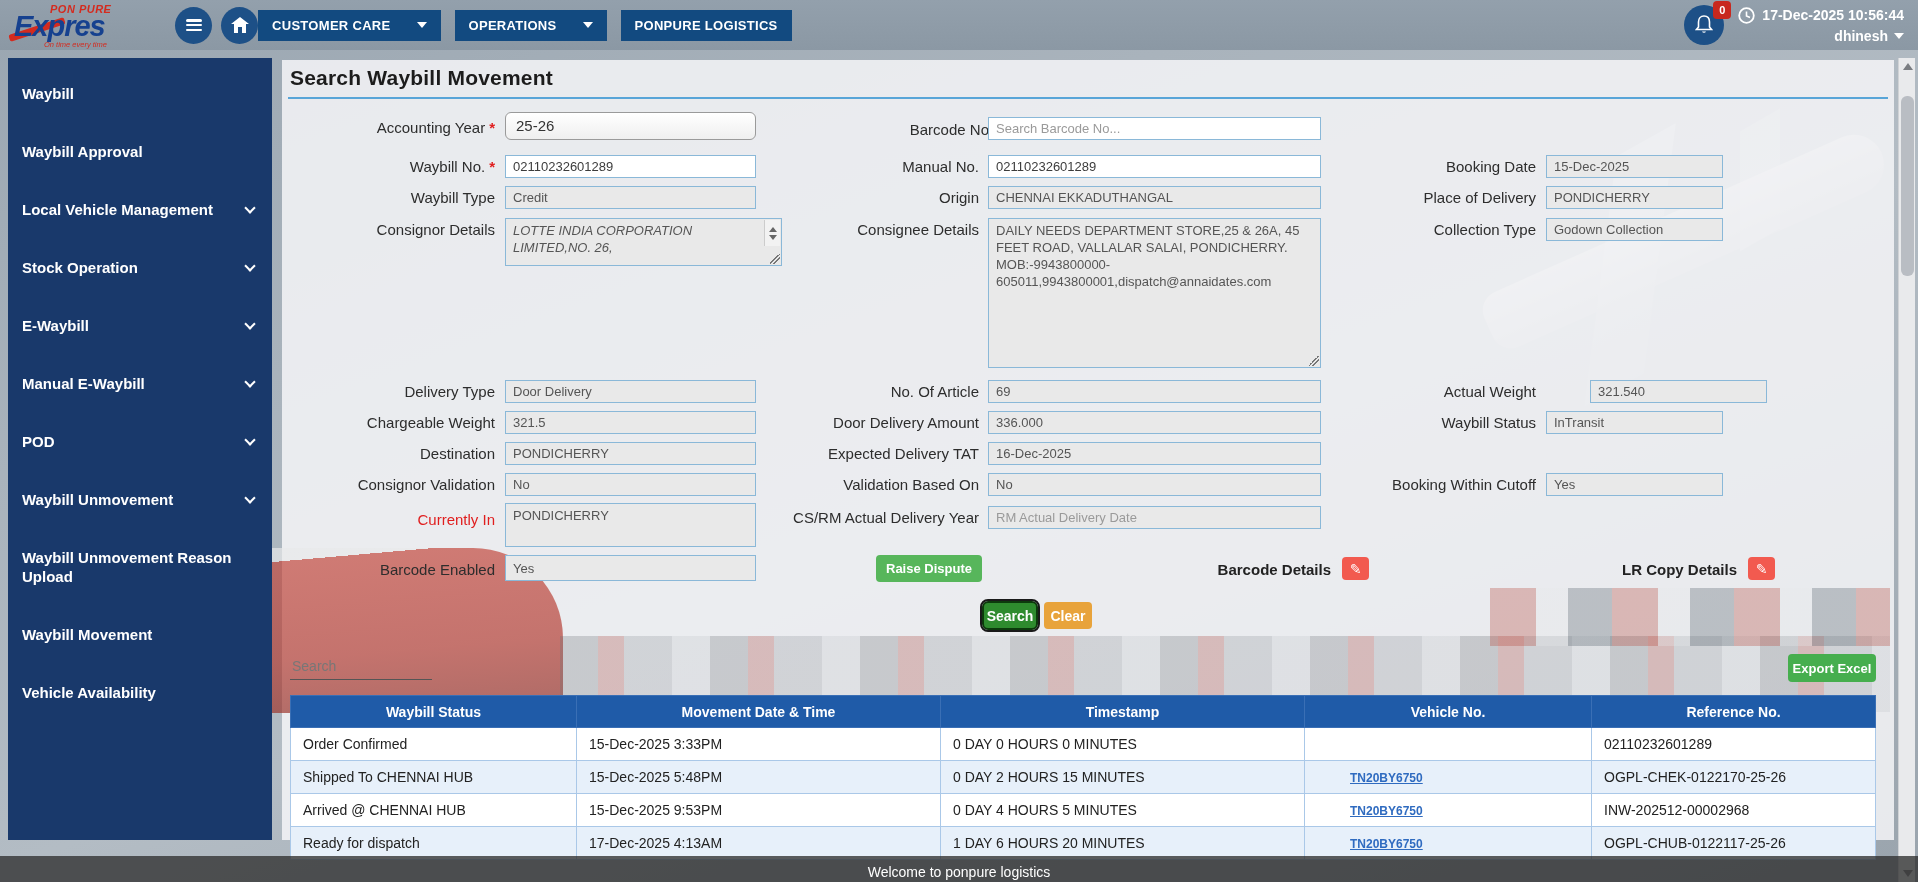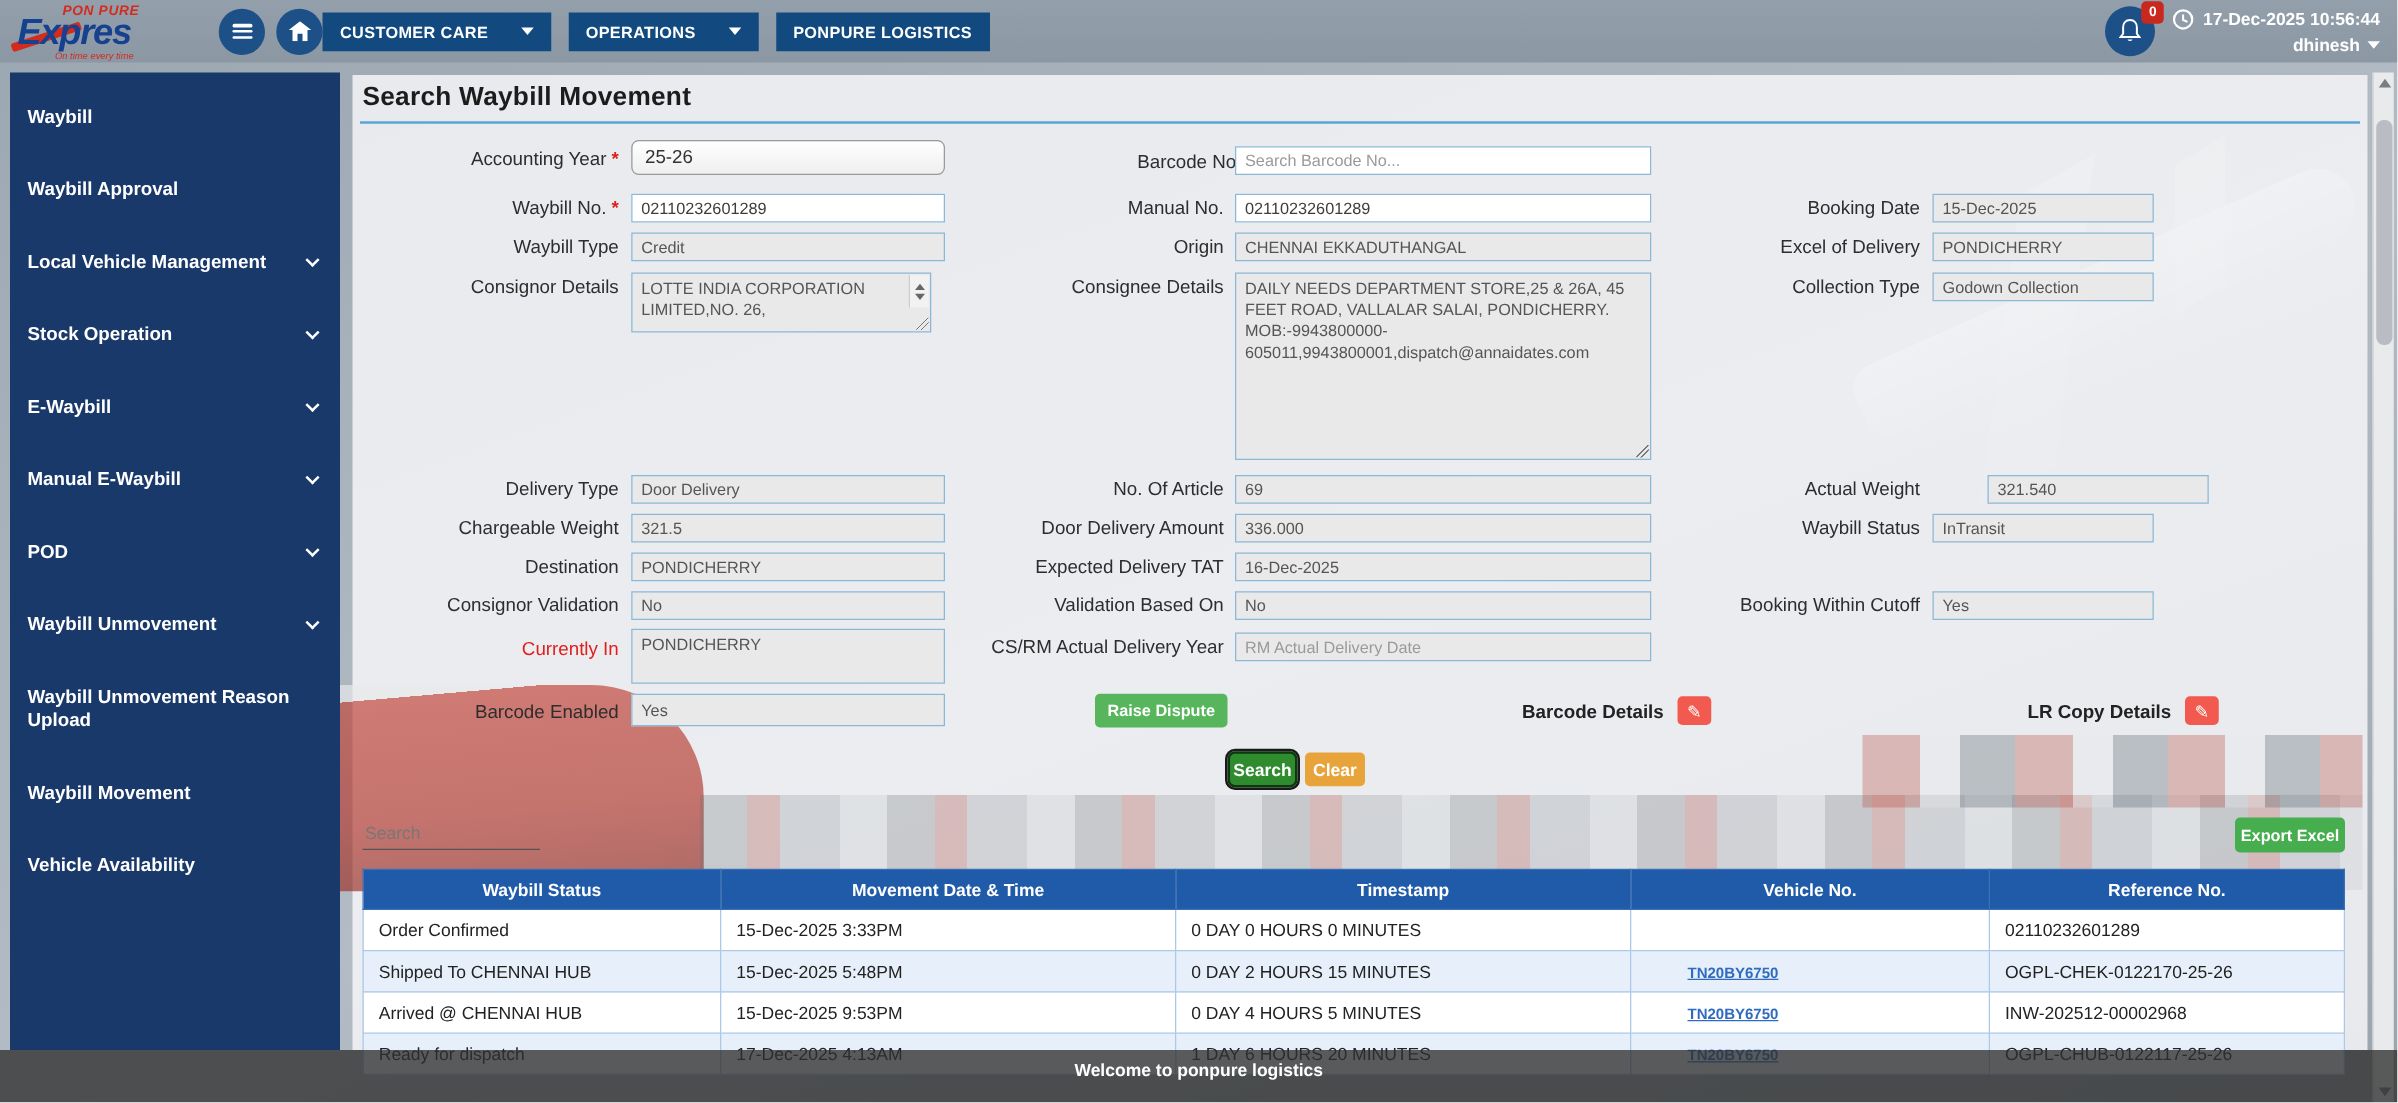--- a/index.html
+++ b/index.html
@@ -100,22 +100,22 @@
   td.vcell { padding-left:45px; }
 
   
   .vscroll { position:absolute; right:3px; top:58px; width:17px; height:824px; background:#e9eaec; z-index:6; border-left:1px solid #d0d2d5; }
   .varrow { position:absolute; left:0; width:17px; height:17px; display:flex; align-items:center; justify-content:center; cursor:pointer; }
   .tri-up { width:0; height:0; border-left:5px solid transparent; border-right:5px solid transparent; border-bottom:7px solid #7a7d82; }
   .tri-dn { width:0; height:0; border-left:5px solid transparent; border-right:5px solid transparent; border-top:7px solid #7a7d82; }
   .vthumb { position:absolute; left:2px; top:38px; width:13px; height:180px; background:#b9bdc3; border-radius:6px; cursor:grab; }
 
   
-  .statusbar { position:absolute; left:0; bottom:0; width:1918px; height:42px; background:rgba(48,48,48,0.78); z-index:7;
-               color:#fff; font-size:14px; display:flex; justify-content:center; padding-top:8px;font-weight:bold; }
+  .statusbar { position:absolute; left:0; bottom:0; width:1918px; height:26px; background:rgba(48,48,48,0.78); z-index:7;
+               color:#fff; font-size:14px; display:flex; justify-content:center; padding-top:8px; }
 
   .clock-svg, .bell-svg { display:block; }
 </style>
 </head>
 <body>
 
 <div class="stage">
 
   <div class="decorA">
     <div class="plane-wing1"></div>
@@ -250,25 +250,25 @@
 
     <label class="flbl" style="left:1330px;top:155px;width:206px;"><span>Booking Date</span></label>
     <input class="fin ro" style="left: 1546px; top: 155px; width: 177px;" value="15-Dec-2025">
 
     <label class="flbl" style="left:280px;top:186px;width:215px;"><span>Waybill Type</span></label>
     <input class="fin ro" style="left: 505px; top: 186px; width: 251px;" value="Credit">
 
     <label class="flbl" style="left:760px;top:186px;width:219px;"><span>Origin</span></label>
     <input class="fin ro" style="left: 988px; top: 186px; width: 333px;" value="CHENNAI EKKADUTHANGAL">
 
-    <label class="flbl" style="left:1330px;top:186px;width:206px;"><span>Excel of Delivery</span></label>
+    <label class="flbl" style="left:1330px;top:186px;width:206px;"><span>Place of Delivery</span></label>
     <input class="fin ro" style="left: 1546px; top: 186px; width: 177px;" value="PONDICHERRY">
 
     <label class="flbl" style="left:280px;top:218px;width:215px;"><span>Consignor Details</span></label>
-    <div class="tarea" style="left:505px;top:218px;width:240px;height:48px;">
+    <div class="tarea" style="left:505px;top:218px;width:277px;height:48px;font-style:italic;">
       <span>LOTTE INDIA CORPORATION LIMITED,NO. 26,</span>
       <span class="spinner">
           <i class="spin-up"></i>
           <i class="spin-dn"></i>
         </span>
       <span class="rhandle"></span>
     </div>
 
     <label class="flbl" style="left:760px;top:218px;width:219px;"><span>Consignee Details</span></label>
     <div class="tarea" style="left:988px;top:218px;width:333px;height:150px;padding-right:8px;">

